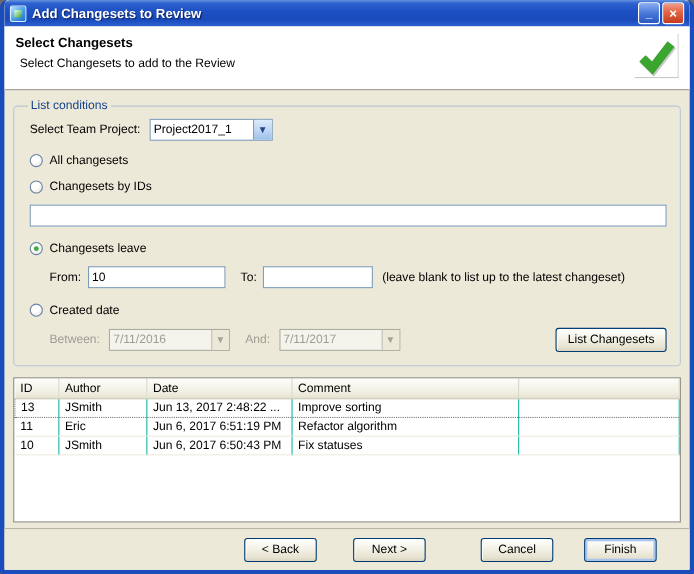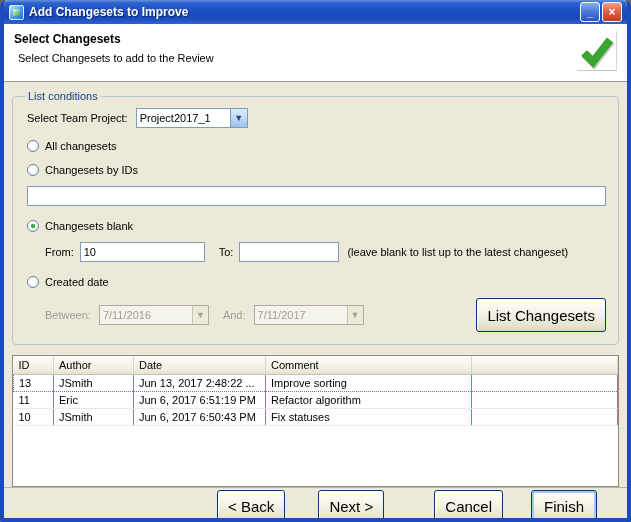--- a/index.html
+++ b/index.html
@@ -122,24 +122,24 @@
     margin-right:14px;
   }
   .dcombo .d-text { flex:1; padding:3px 3px 0 3px; color:#9f9d93; white-space:nowrap; overflow:hidden; }
   .dcombo .d-btn {
     width:16px; border-left:1px solid #c6c3b6; background:#ece9d8;
     display:flex; align-items:center; justify-content:center;
     color:#a5a296; font-size:9px;
   }
 
   .xpbtn {
-    height:34px; min-width:66px; padding:0 10px;
+    height:22px; min-width:66px; padding:0 10px;
     border:1px solid #003c74; border-radius:3px;
     background:linear-gradient(180deg,#ffffff 0%,#f4f2e6 45%,#e6e2d0 85%,#d8d4c0 100%);
-    font-family:inherit; font-size:15px; color:#000;
+    font-family:inherit; font-size:11px; color:#000;
     box-shadow:inset 1px 1px 0 rgba(255,255,255,.9);
   }
   .xpbtn.default { box-shadow:inset 0 0 0 2px #a9c4ef; }
   .list-btn-wrap { margin-left:auto; }
 
   
   .grid {
     margin-top:10px; height:132px; background:#fff;
     border:1px solid #8a8a7e; overflow:hidden;
   }
@@ -169,21 +169,21 @@
   .footer .xpbtn.next { margin-right:22px; }
   .footer .xpbtn.finish { margin-right:20px; }
 </style>
 </head>
 <body>
 
 <div class="window">
 
   <div class="titlebar">
     <span class="win-icon"></span>
-    <span class="title-text">Add Changesets to Improve</span>
+    <span class="title-text">Add Changesets to Review</span>
     <span class="tb-buttons">
       <span class="tb-btn min">_</span>
       <span class="tb-btn close">×</span>
     </span>
   </div>
 
   <div class="header">
     <div class="h-title">Select Changesets</div>
     <div class="h-sub">Select Changesets to add to the Review</div>
     <div class="check-tile">
@@ -215,21 +215,21 @@
       <div class="row radio-row">
         <span class="radio"></span>
         <span>Changesets by IDs</span>
       </div>
       <div class="row ids-row">
         <input class="tf ids" type="text" value="" style="">
       </div>
 
       <div class="row radio-row">
         <span class="radio sel"></span>
-        <span>Changesets blank</span>
+        <span>Changesets leave</span>
       </div>
       <div class="row range-row">
         <span class="lbl">From:</span>
         <input class="tf from" type="text" value="10" style="">
         <span class="lbl">To:</span>
         <input class="tf to" type="text" value="" style="">
         <span class="hint">(leave blank to list up to the latest changeset)</span>
       </div>
 
       <div class="row radio-row">

